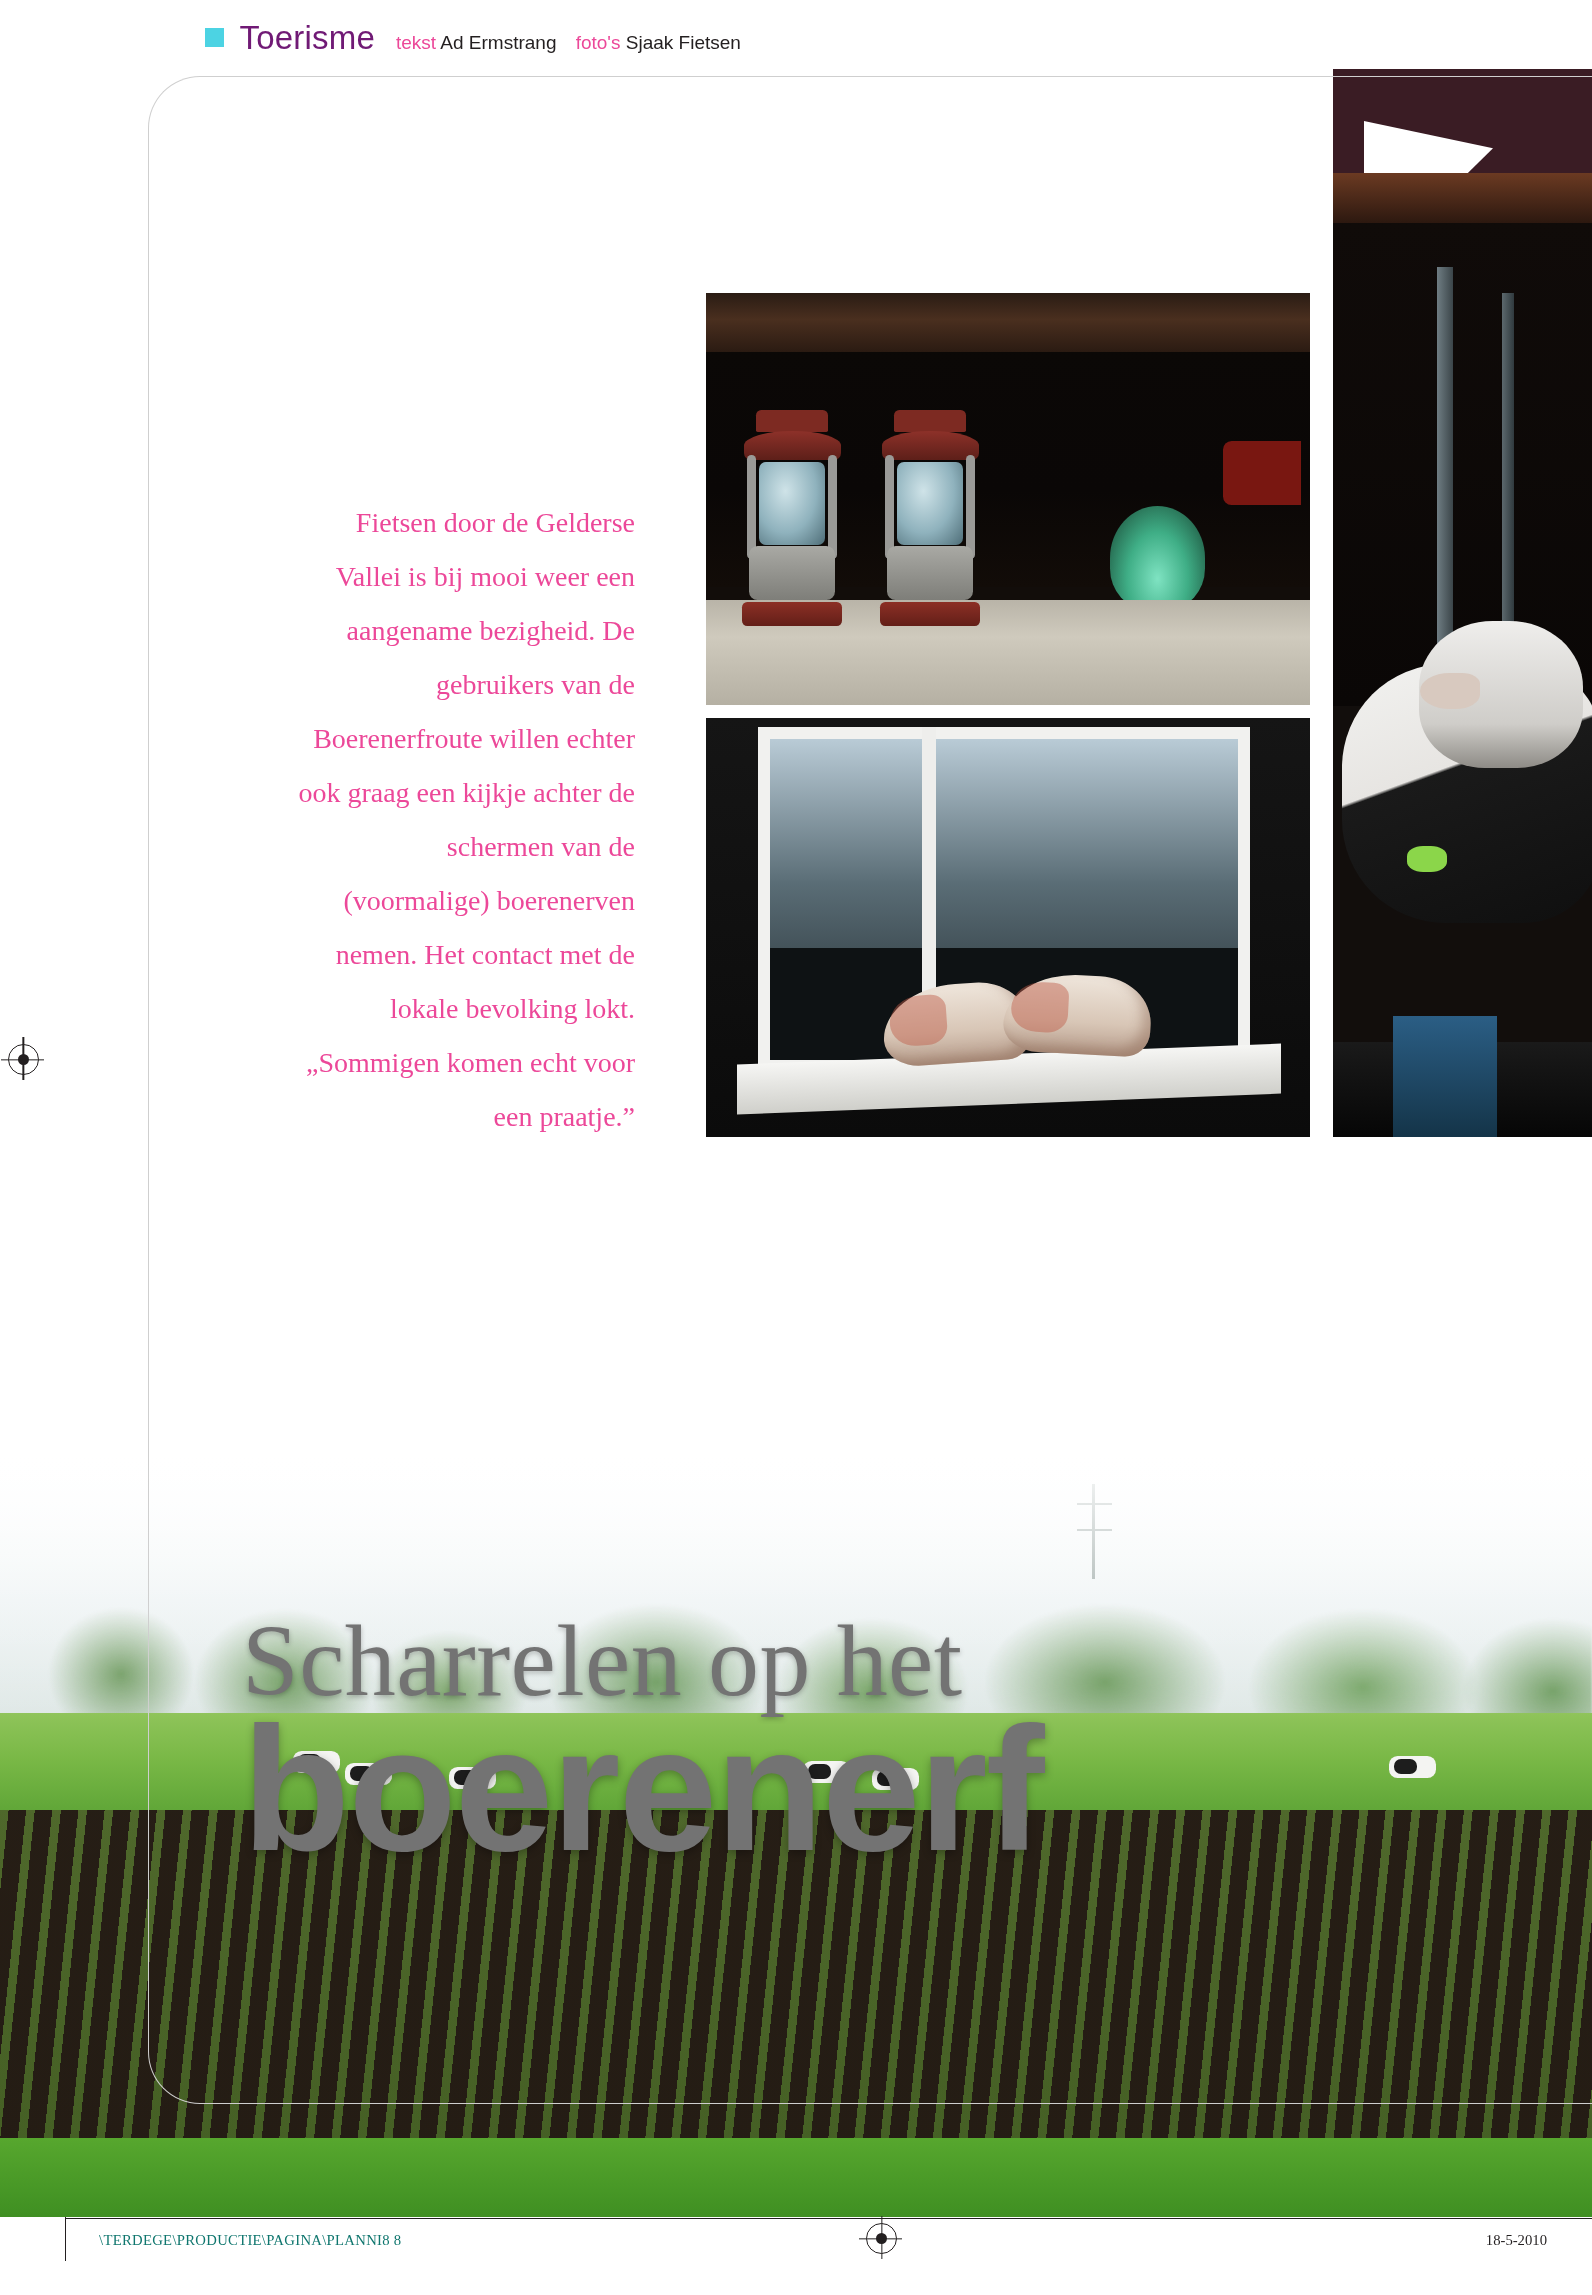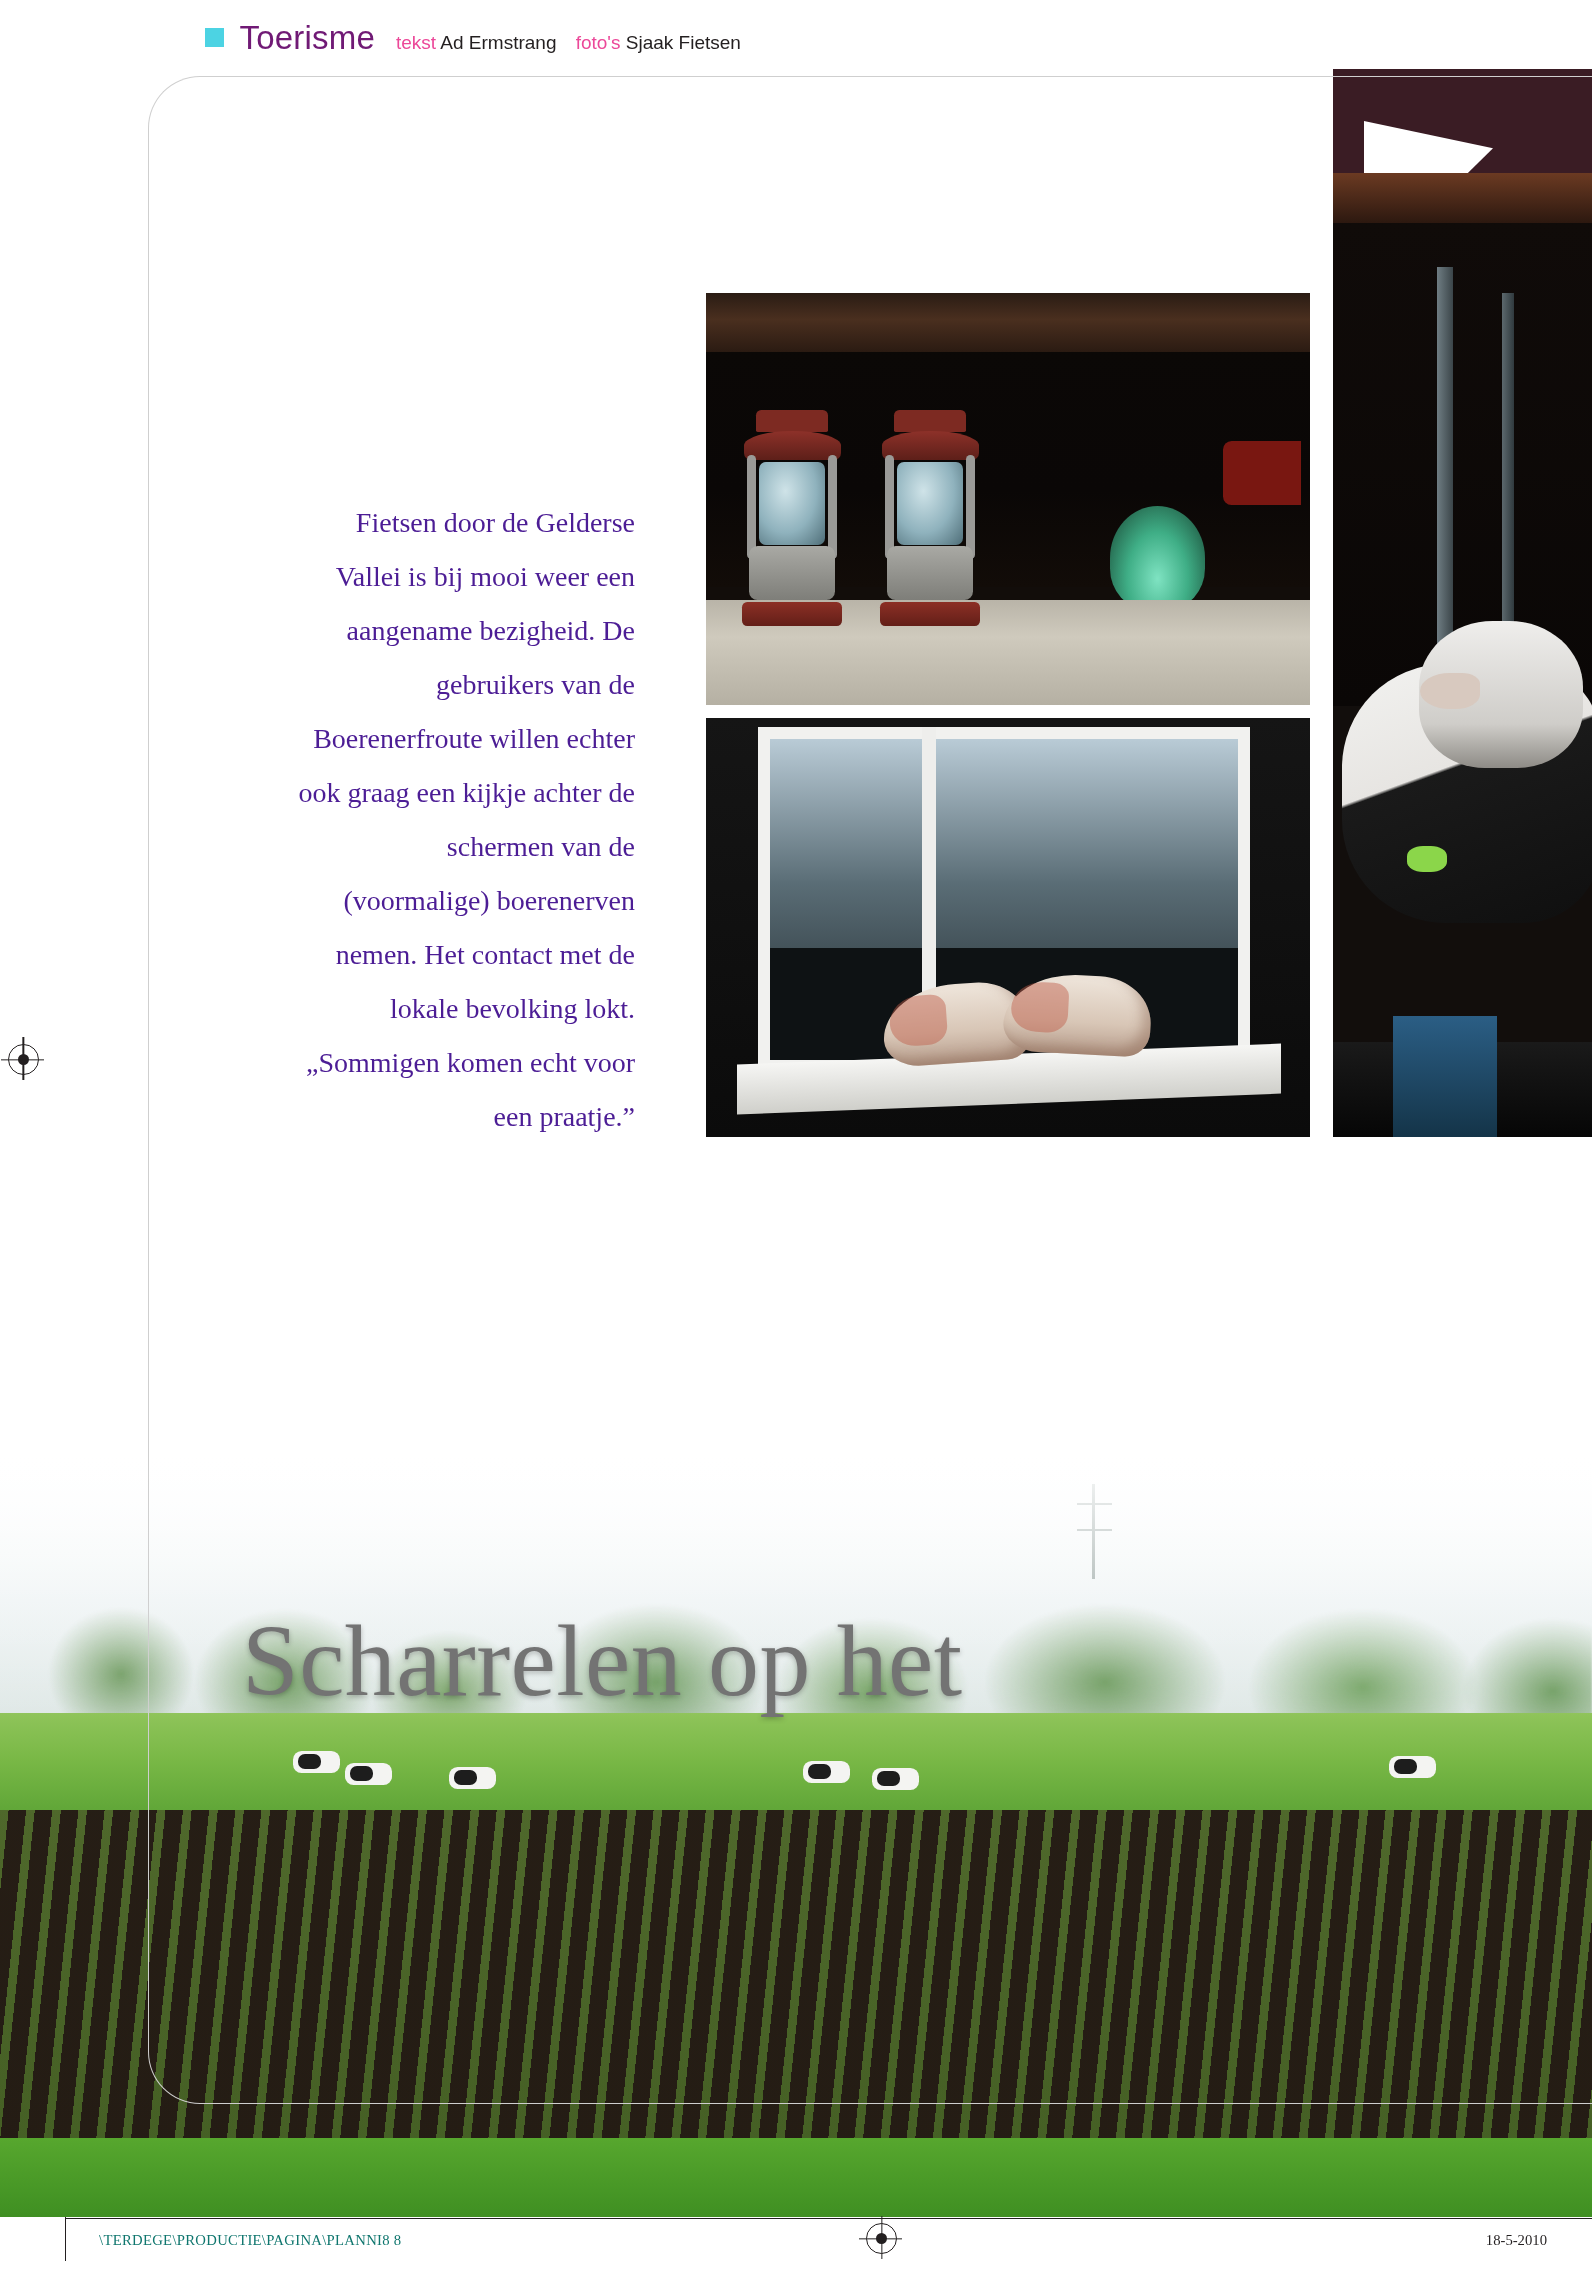--- a/index.html
+++ b/index.html
@@ -78,21 +78,21 @@
     z-index: 6;
   }
 
   
   #intro {
     position: absolute;
     left: 298px;
     top: 496px;
     width: 337px;
     text-align: right;
-    color: #4c1d95;
+    color: #ec4899;
     font-family: "Liberation Serif", serif;
     font-size: 28px;
     line-height: 54px;
     z-index: 5;
   }
 
   
   .photo {
     position: absolute;
     overflow: hidden;
@@ -453,20 +453,21 @@
       <div class="cow" style="left:872px; top:55px;"></div>
       <div class="cow" style="left:1389px; top:43px;"></div>
     </div>
     <div class="ls-field"></div>
     <div class="ls-grass-bottom"></div>
     <div class="ls-haze"></div>
   </div>
 
   <div id="headline">
     <div class="line1">Scharrelen op het</div>
+    <div class="line2">boerenerf</div>
   </div>
 
   <div id="frame-border"></div>
 
   <div id="intro">Fietsen door de Gelderse Vallei is bij mooi weer een aangename bezigheid. De gebruikers van de Boerenerfroute willen echter ook graag een kijkje achter de schermen van de (voormalige) boerenerven nemen. Het contact met de lokale bevolking lokt. „Sommigen komen echt voor een praatje.”</div>
 
   <div id="photo-lanterns" class="photo">
     <div class="lantern-wall"></div>
     <div class="lantern-ceiling"></div>
     <div class="lantern-red"></div>

